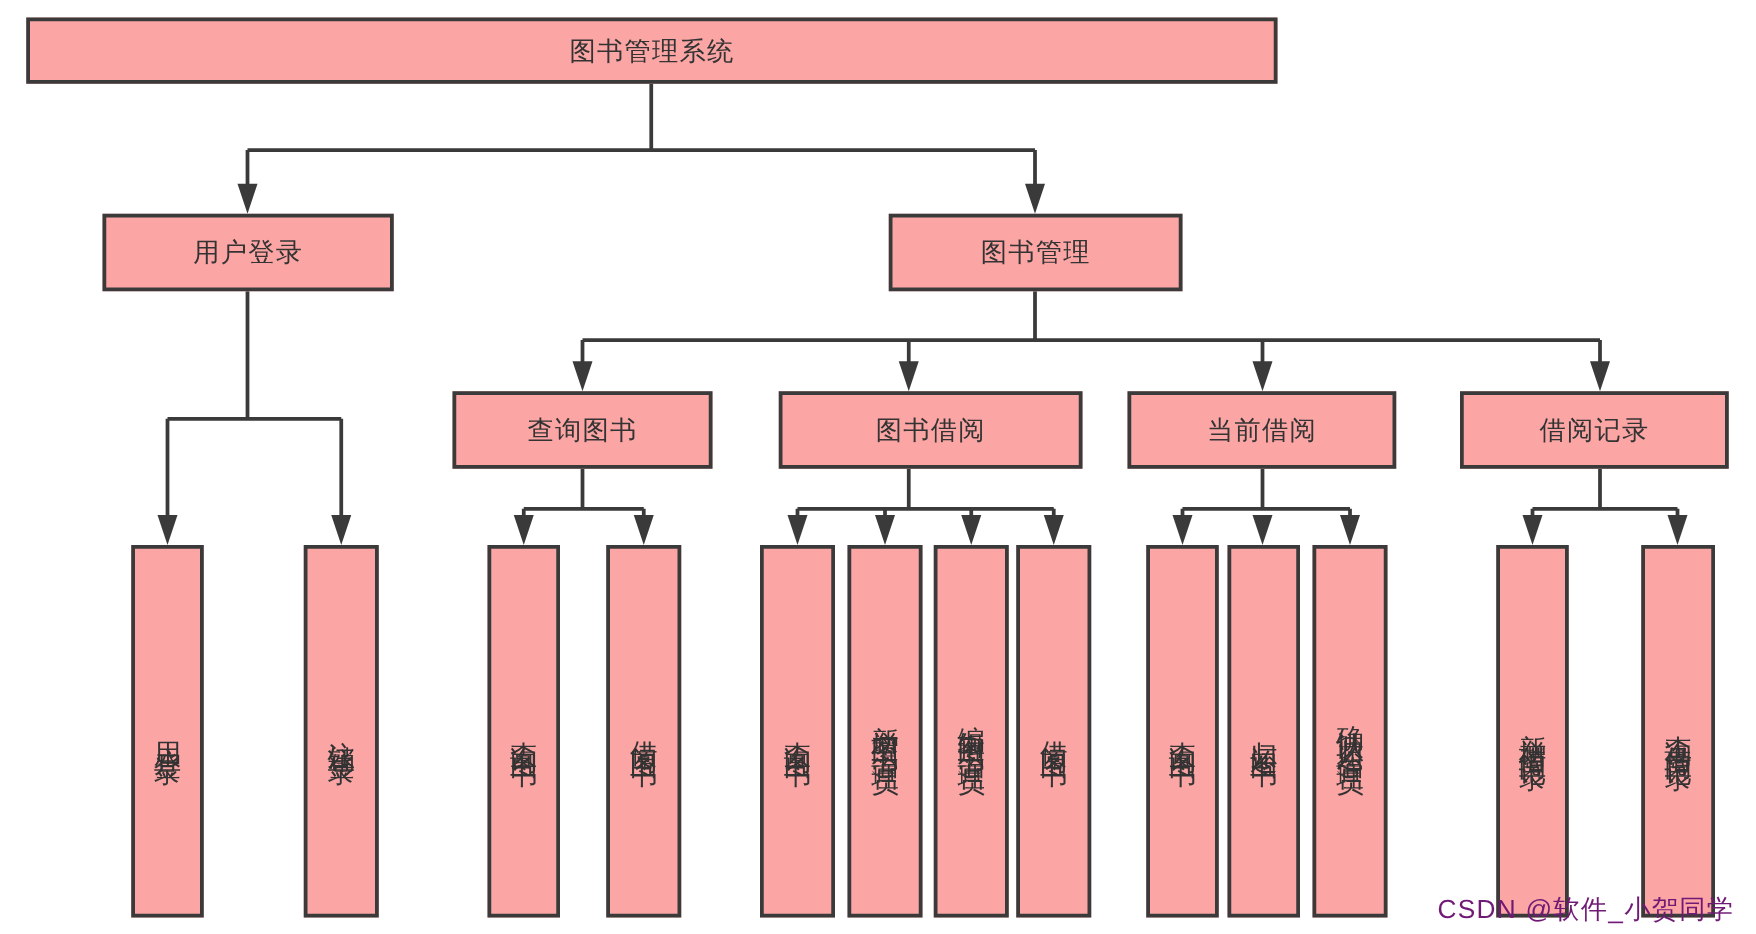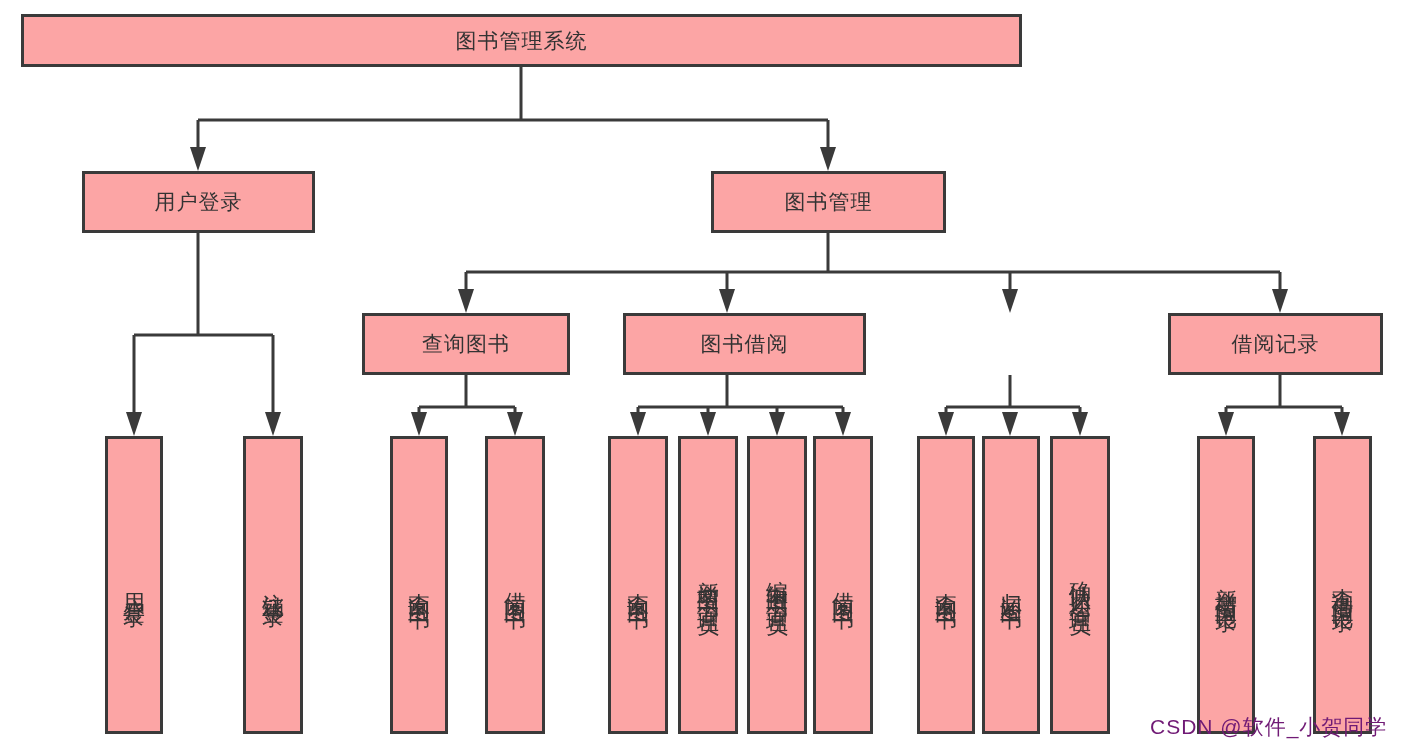--- a/index.html
+++ b/index.html
@@ -96,20 +96,23 @@
   <div class="node h-label" style="left:711px;top:171px;width:235px;height:62px;">
     <span>图书管理</span>
   </div>
 
   <div class="node h-label" style="left:362px;top:313px;width:208px;height:62px;">
     <span>查询图书</span>
   </div>
   <div class="node h-label" style="left:623px;top:313px;width:243px;height:62px;">
     <span>图书借阅</span>
   </div>
+  <div class="node h-label" style="left:902px;top:313px;width:215px;height:62px;">
+    <span>当前借阅</span>
+  </div>
   <div class="node h-label" style="left:1168px;top:313px;width:215px;height:62px;">
     <span>借阅记录</span>
   </div>
 
   <div class="node leaf" style="left:105px;top:436px;width:58px;height:298px;">
     <span>用户登录</span>
   </div>
   <div class="node leaf" style="left:243px;top:436px;width:60px;height:298px;">
     <span>注销登录</span>
   </div>

